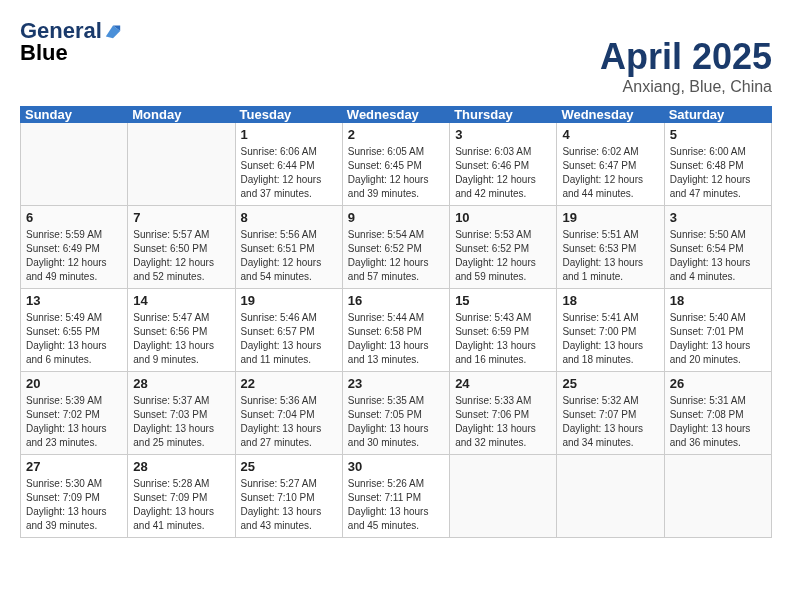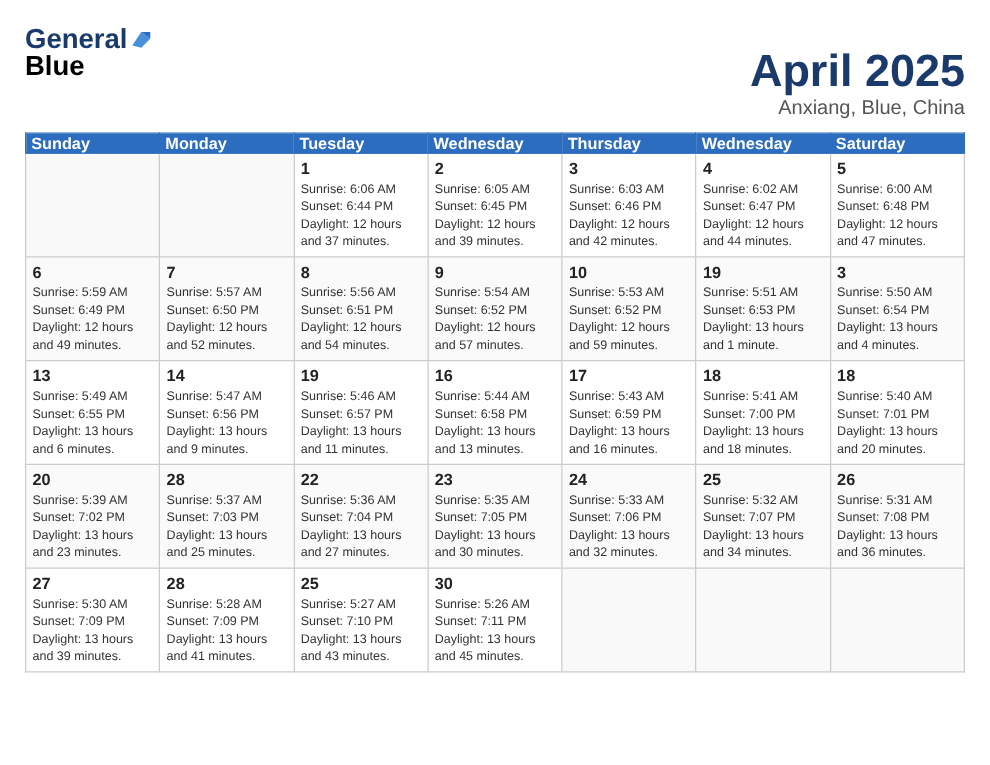--- a/index.html
+++ b/index.html
@@ -183,21 +183,21 @@
         </td>
         <td>
           <div class="day-number">19</div>
           <div class="day-info">Sunrise: 5:46 AM<br>Sunset: 6:57 PM<br>Daylight: 13 hours and 11 minutes.</div>
         </td>
         <td>
           <div class="day-number">16</div>
           <div class="day-info">Sunrise: 5:44 AM<br>Sunset: 6:58 PM<br>Daylight: 13 hours and 13 minutes.</div>
         </td>
         <td>
-          <div class="day-number">17</div>
+          <div class="day-number">15</div>
           <div class="day-info">Sunrise: 5:43 AM<br>Sunset: 6:59 PM<br>Daylight: 13 hours and 16 minutes.</div>
         </td>
         <td>
           <div class="day-number">18</div>
           <div class="day-info">Sunrise: 5:41 AM<br>Sunset: 7:00 PM<br>Daylight: 13 hours and 18 minutes.</div>
         </td>
         <td>
           <div class="day-number">18</div>
           <div class="day-info">Sunrise: 5:40 AM<br>Sunset: 7:01 PM<br>Daylight: 13 hours and 20 minutes.</div>
         </td>

